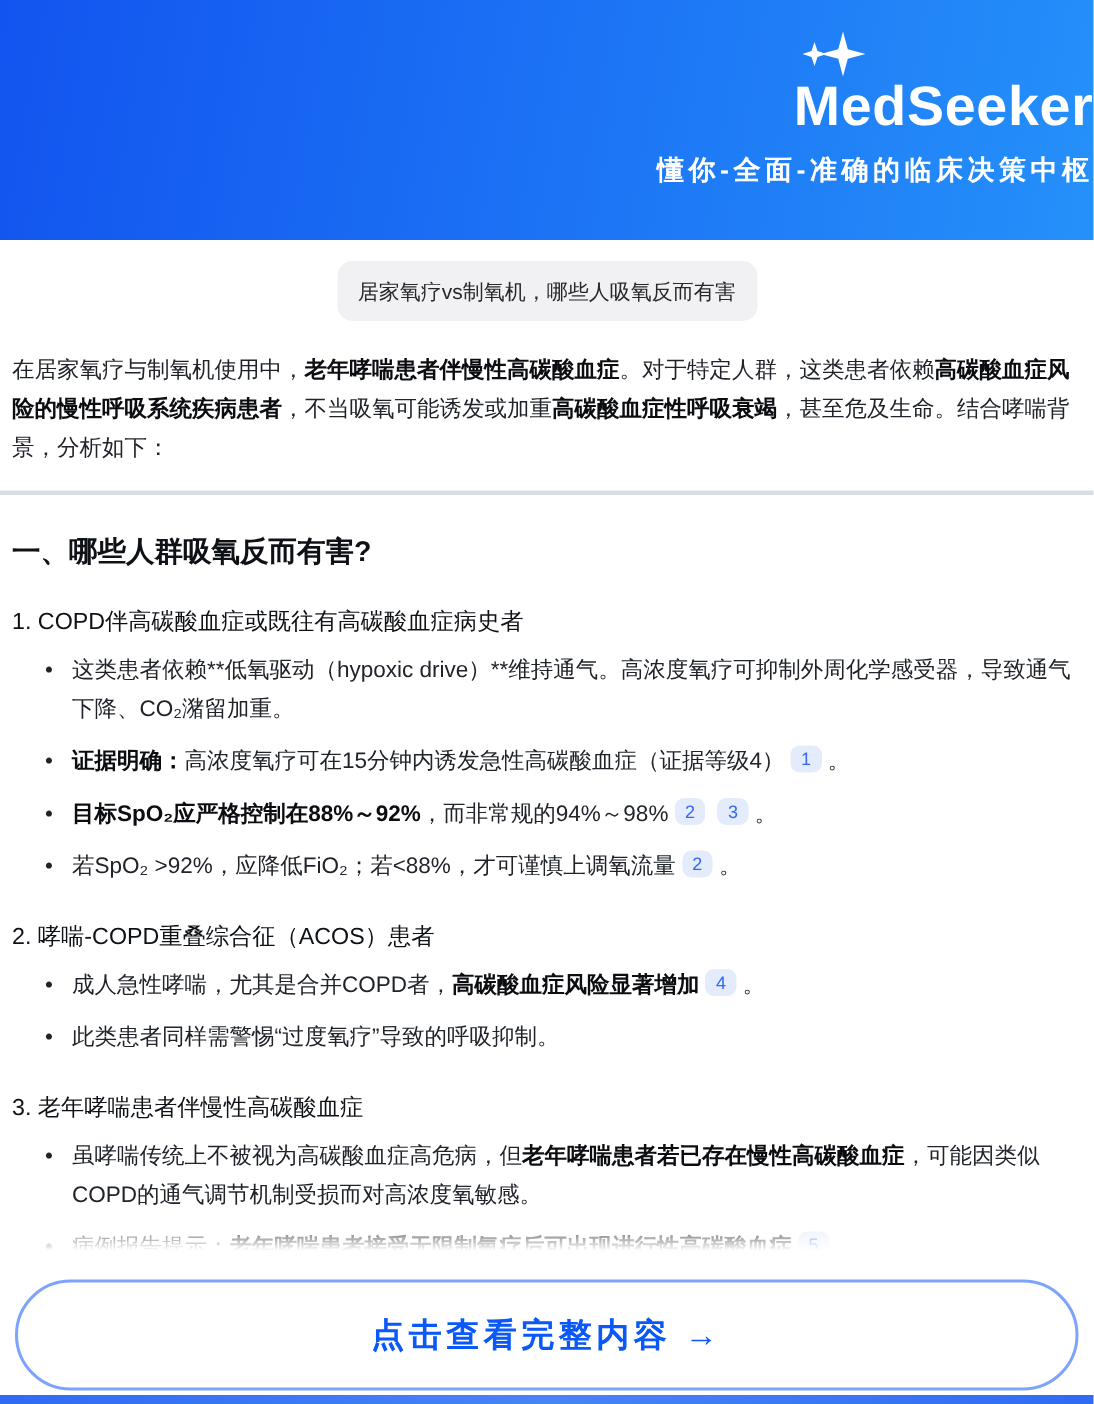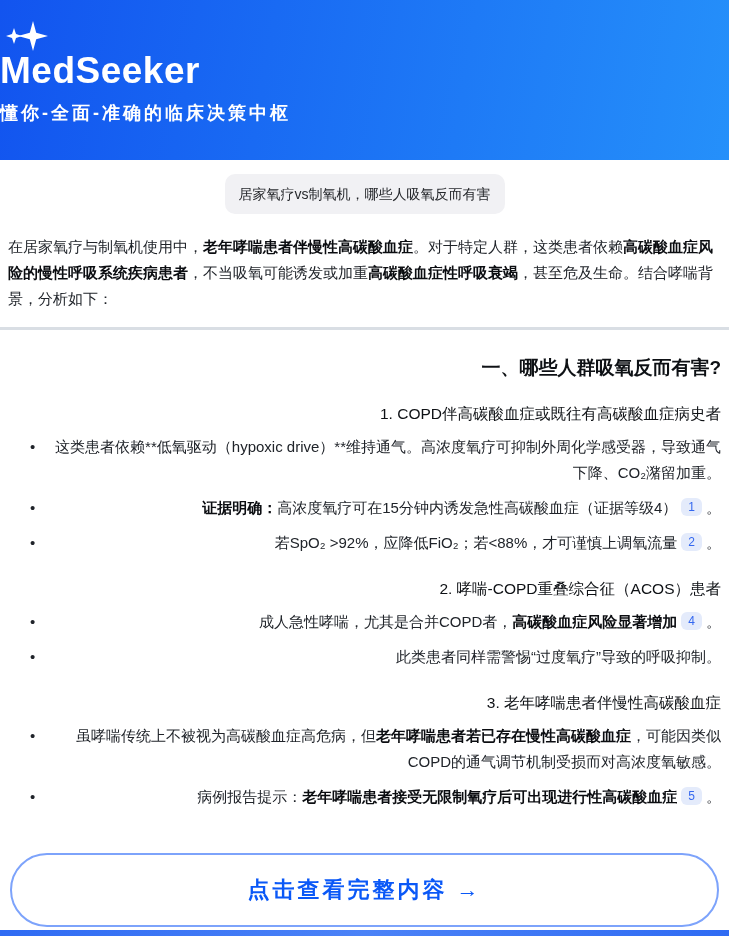--- a/index.html
+++ b/index.html
@@ -7,21 +7,21 @@
   body {
     width:729px; height:936px; overflow:hidden; background:#fff;
     font-family:"Liberation Sans","DejaVu Sans",sans-serif;
   }
   .page { position:relative; width:729px; height:936px; background:#fff; }
 
   
   .header {
     height:160px;
     background:linear-gradient(100deg,#1254ef 0%,#2590fa 100%);
-    display:flex; flex-direction:column; align-items:flex-start; justify-content:center;
+    display:flex; flex-direction:column; align-items:flex-end; justify-content:center;
     color:#fff;
   }
   .logo-wrap { position:relative; margin-top:16px; }
   .logo-text { font-size:37px; font-weight:700; letter-spacing:0.5px; line-height:1; }
   .sparkles { position:absolute; left:4px; top:-32px; }
   .tagline { margin-top:12px; font-size:18px; font-weight:700; letter-spacing:3px; }
 
   
   .q-row { display:flex; justify-content:center; padding:14px 8px 0 8px; }
   .q-bubble {
@@ -29,21 +29,21 @@
     font-size:14px; color:#26282c; line-height:22px;
   }
 
   
   .intro { margin:20px 8px 0 8px; font-size:15px; line-height:26px; color:#20242a; }
   .b { font-weight:700; color:#0b0d11; }
 
   .divider { height:3px; background:#d9dee4; margin-top:15px; }
 
   
-  .sections-clip { position:relative; height:508px; overflow:hidden; padding:0 8px;text-align:right; }
+  .sections-clip { position:relative; height:508px; overflow:hidden; padding:0 8px; }
   .sections-clip::after {
     content:""; position:absolute; left:0; right:0; bottom:0; height:28px;
     background:linear-gradient(rgba(255,255,255,0),#ffffff 85%);
     pointer-events:none;
   }
   .main-heading { font-size:19px; font-weight:700; color:#0e1115; margin:25px 0 0 0; }
   .sec-h { font-size:15.5px; font-weight:400; color:#0e1115; margin:23px 0 0 0; }
   .blist { list-style:none; margin:7px 0 0 0; padding:0; }
   .blist li {
     position:relative; padding-left:40px; margin-top:9px;
@@ -97,20 +97,21 @@
 
   <div class="divider"></div>
 
   <div class="sections-clip">
     <h2 class="main-heading">一、哪些人群吸氧反而有害?</h2>
     <div id="sections">
         <h3 class="sec-h">1. COPD伴高碳酸血症或既往有高碳酸血症病史者</h3>
         <ul class="blist">
           <li><span>这类患者依赖**低氧驱动（hypoxic drive）**维持通气。高浓度氧疗可抑制外周化学感受器，导致通气下降、CO₂潴留加重。</span></li>
           <li><span class="b">证据明确：</span><span>高浓度氧疗可在15分钟内诱发急性高碳酸血症（证据等级4）</span><span class="cite">1</span><span>。</span></li>
+          <li><span class="b">目标SpO₂应严格控制在88%～92%</span><span>，而非常规的94%～98%</span><span class="cite">2</span><span class="cite">3</span><span>。</span></li>
           <li><span>若SpO₂ &gt;92%，应降低FiO₂；若&lt;88%，才可谨慎上调氧流量</span><span class="cite">2</span><span>。</span></li>
         </ul>
         <h3 class="sec-h">2. 哮喘-COPD重叠综合征（ACOS）患者</h3>
         <ul class="blist">
           <li><span>成人急性哮喘，尤其是合并COPD者，</span><span class="b">高碳酸血症风险显著增加</span><span class="cite">4</span><span>。</span></li>
           <li><span>此类患者同样需警惕“过度氧疗”导致的呼吸抑制。</span></li>
         </ul>
         <h3 class="sec-h">3. 老年哮喘患者伴慢性高碳酸血症</h3>
         <ul class="blist">
           <li><span>虽哮喘传统上不被视为高碳酸血症高危病，但</span><span class="b">老年哮喘患者若已存在慢性高碳酸血症</span><span>，可能因类似COPD的通气调节机制受损而对高浓度氧敏感。</span></li>

